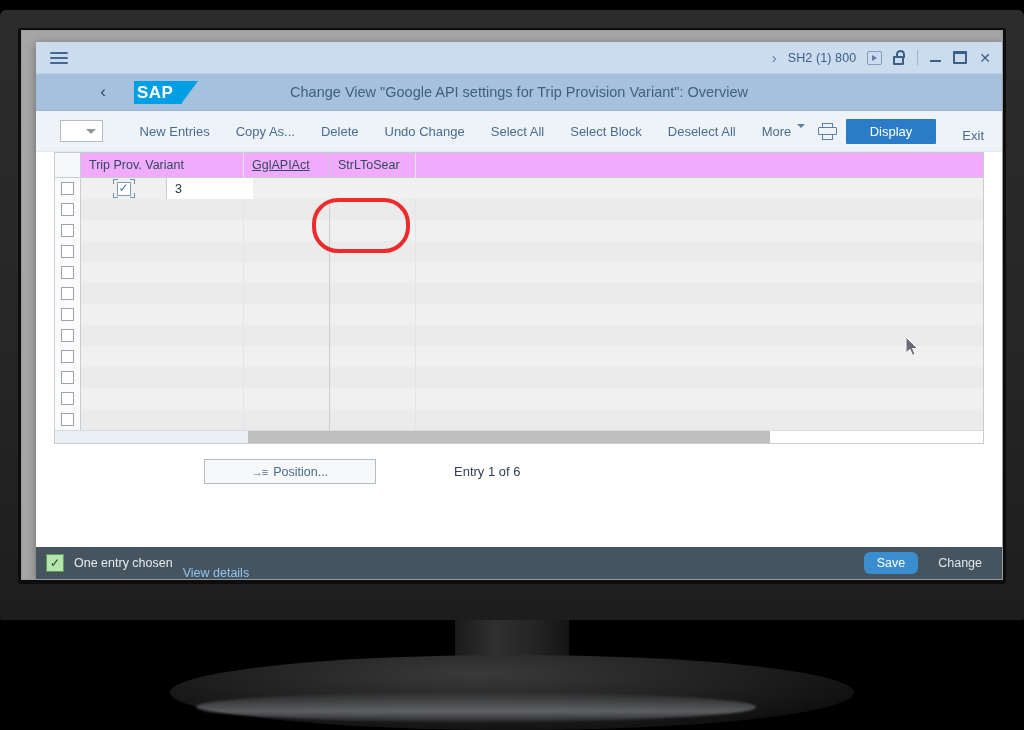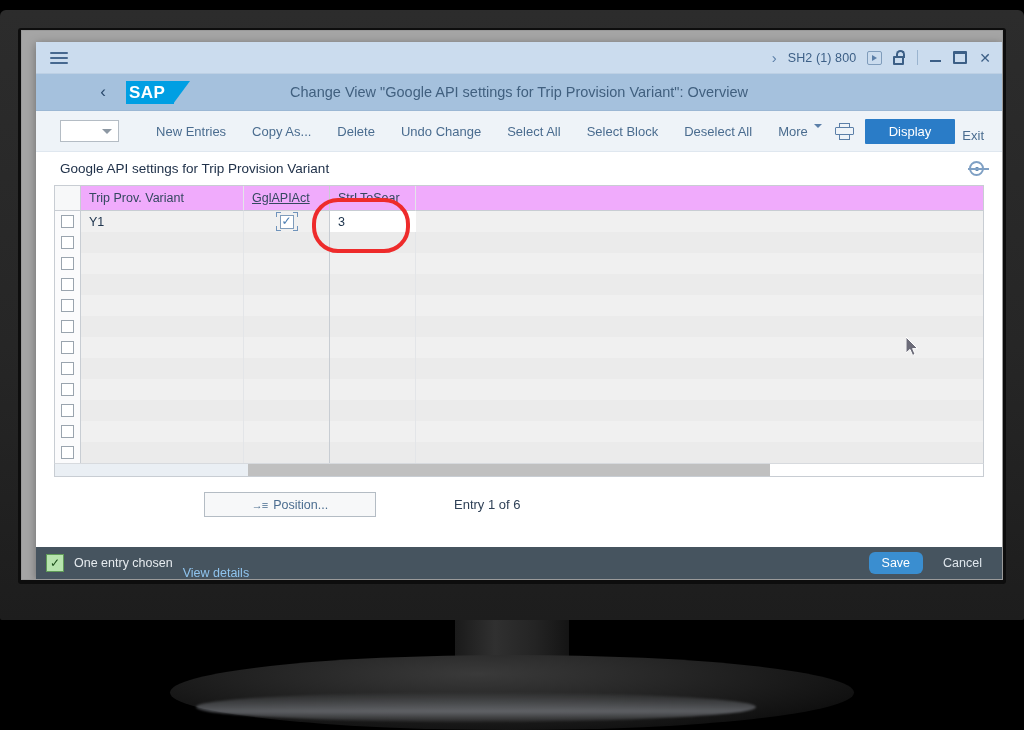--- a/index.html
+++ b/index.html
@@ -110,21 +110,21 @@
   .titlebar {
     height: 37px; background: #a5c1dd;
     display: flex; align-items: center; position: relative;
     border-bottom: 1px solid #9bb7d4;
   }
   .back-chevron {
     width: 34px; text-align: center; color: #2b4a6d; font-size: 17px; cursor: pointer;
     margin-left: 50px;
   }
   .sap-logo {
-    width: 64px; height: 23px; position: relative; margin-left: 6px; cursor: pointer;
+    width: 64px; height: 23px; position: relative; margin-left: 14px; cursor: pointer;
   }
   .sap-logo .block {
     position: absolute; left: 0; top: 0; width: 48px; height: 23px; background: #009fe3;
   }
   .sap-logo .slant {
     position: absolute; left: 47px; top: 0;
     width: 0; height: 0;
     border-top: 23px solid #009fe3;
     border-right: 17px solid transparent;
   }
@@ -163,21 +163,21 @@
   .tb-link.more { display: flex; align-items: flex-start; gap: 6px; }
   .tb-spacer { flex: 1; }
   .printer { width: 19px; height: 17px; position: relative; cursor: pointer; margin-right: 22px; }
   .printer .top { position:absolute; left:4px; top:0; width:11px; height:4px; border:1px solid #5b7fa8; border-bottom:none;}
   .printer .mid { position:absolute; left:0; top:4px; width:19px; height:8px; border:1px solid #5b7fa8; border-radius:1px;}
   .printer .bot { position:absolute; left:4px; top:11px; width:11px; height:6px; border:1px solid #5b7fa8; background:#eef3f8;}
   .btn-display {
     background: #2a7cc7; color: #fff; font-size: 13px;
     padding: 5px 24px; cursor: pointer; border-radius: 1px;
   }
-  .tb-link.exit { padding-right: 0; padding-left: 7px; margin-top: 8px; }
+  .tb-link.exit { padding-right: 0; padding-left: 26px; margin-top: 8px; }
 
   
   .content {
     flex: 1; background: #ffffff; padding: 0 18px; position: relative;
     display: flex; flex-direction: column;
   }
   .section-head {
     display: flex; align-items: center; height: 33px; padding-left: 6px;
   }
   .section-title { font-size: 13.5px; color: #21324a; }
@@ -373,41 +373,35 @@
             <div class="top"></div>
               <div class="mid"></div>
               <div class="bot"></div>
           </div>
           <div class="btn-display">Display</div>
           <div class="tb-link exit">Exit</div>
         </div>
 
         <div class="content">
 
-          <div class="section-head">
-            <div class="section-title">Google API settings for Trip Provision Variant</div>
-            <div class="sp"></div>
-            <div class="gear"></div>
-          </div>
 
           <div class="table-wrap">
 
             <div class="grid-row grid-head">
               <div class="cell c-check"></div>
               <div class="cell c-variant">Trip Prov. Variant</div>
               <div class="cell c-act" style="justify-content:flex-start;padding:0 8px;text-decoration:underline;">GglAPIAct</div>
               <div class="cell c-str">StrLToSear</div>
               <div class="cell c-rest"></div>
             </div>
 
             <div class="grid-row row-first">
               <div class="cell c-check">
                 <div class="rowcheck"></div>
               </div>
-              <div class="cell c-variant">Y1</div>
               <div class="cell c-act">
                 <div class="cb-focus">
                   <span class="corner tl"></span>
                     <span class="corner tr"></span>
                   <span class="corner bl"></span>
                     <span class="corner br"></span>
                   <div class="cb-box">
                     <span class="cb-tick">✓</span>
                   </div>
                 </div>
@@ -536,21 +530,21 @@
         </div>
 
         <div class="msgbar">
           <div class="msg-ok">
               <span>✓</span>
             </div>
           <div class="msg-text">One entry chosen</div>
           <div class="msg-link">View details</div>
           <div class="msg-spacer"></div>
           <div class="btn-save">Save</div>
-          <div class="btn-cancel">Cancel</div>
+          <div class="btn-cancel">Change</div>
         </div>
 
       </div>
 
       <div class="annot-red"></div>
 
       <svg class="cursor" viewBox="0 0 14 20" style="left: 884px; top: 306px;">
         <polygon points="0,0 0,16 4,12.4 6.6,18.4 9.1,17.3 6.6,11.6 11.6,11.6" fill="#6b6b78" stroke="#ffffff" stroke-width="1"></polygon>
       </svg>
 

